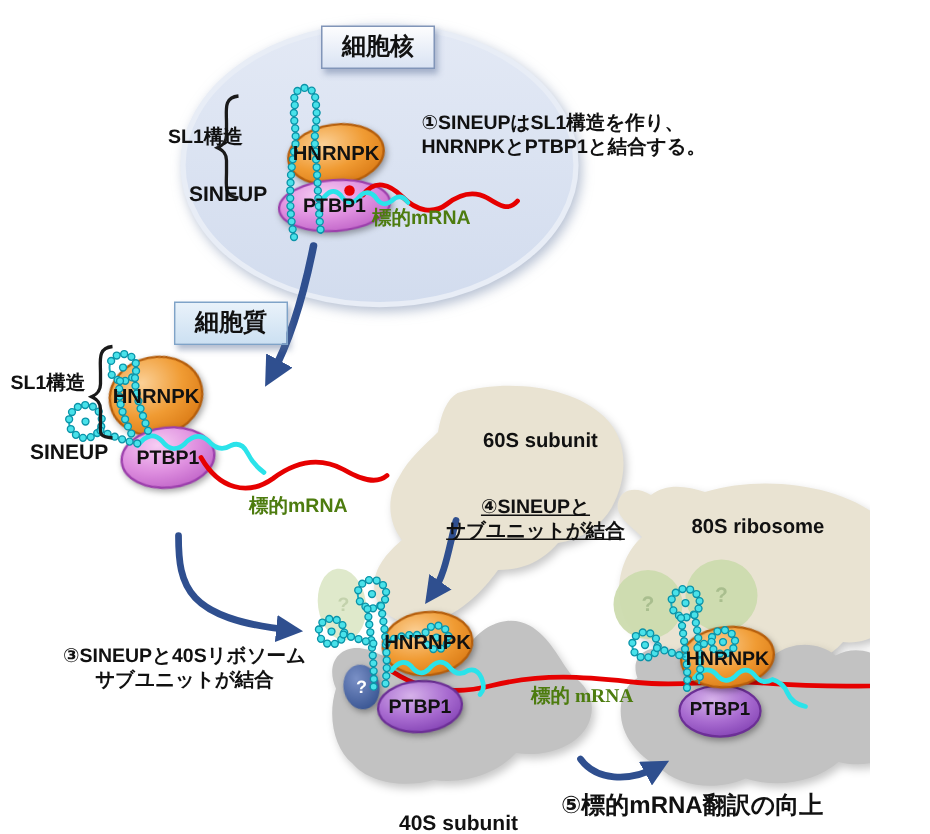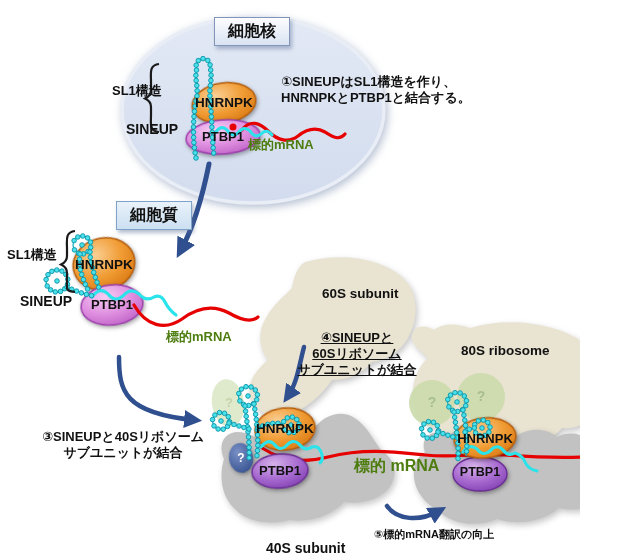--- a/index.html
+++ b/index.html
@@ -421,25 +421,24 @@
   </div>
 
 
   <div class="lbl ctrx" style="left:123px; top:429px; font-size:13px;">
     <div>③SINEUPと40Sリボソーム</div>
     <div>サブユニットが結合</div>
   </div>
 
   <div class="lbl ctrx" style="left:357px; top:330px; font-size:13px;text-decoration:underline;">
     <div>④SINEUPと</div>
-    <div>60Sリボソーム</div>
     <div>サブユニットが結合</div>
   </div>
 
-  <div class="lbl" style="left:374px; top:528px; font-size:11px;">⑤標的mRNA翻訳の向上</div>
+  <div class="lbl" style="left:374px; top:528px; font-size:16px;">⑤標的mRNA翻訳の向上</div>
 
   <div class="lbl" style="left:112px; top:83px; font-size:13px;">SL1構造</div>
   <div class="lbl" style="left:126px; top:121px; font-size:14px;">SINEUP</div>
   <div class="lbl ctr" style="left:224px; top:103px; font-size:13.5px;">HNRNPK</div>
   <div class="lbl ctr" style="left:223px; top:137px; font-size:13px;">PTBP1</div>
   <div class="lbl red" style="left:248px; top:137px; font-size:13px;">標的mRNA</div>
 
   <div class="lbl" style="left:7px; top:247px; font-size:13px;">SL1構造</div>
   <div class="lbl" style="left:20px; top:293px; font-size:14px;">SINEUP</div>
   <div class="lbl ctr" style="left:104px; top:265px; font-size:13.5px;">HNRNPK</div>
@@ -450,17 +449,17 @@
   <div class="lbl" style="left:461px; top:343px; font-size:13.5px;">80S ribosome</div>
   <div class="lbl" style="left:266px; top:496px; font-size:14px;margin-top:44px;">40S subunit</div>
 
   <div class="lbl ctr qgreen faint" style="left:229px; top:403px; font-size:13px;">?</div>
   <div class="lbl ctr qgreen" style="left:432px; top:403px; font-size:14px;">?</div>
   <div class="lbl ctr qgreen" style="left:481px; top:397px; font-size:14px;">?</div>
   <div class="lbl ctr white" style="left:241px; top:458px; font-size:12px;">?</div>
 
   <div class="lbl ctr" style="left:285px; top:429px; font-size:13.5px;">HNRNPK</div>
   <div class="lbl ctr" style="left:280px; top:471px; font-size:13px;">PTBP1</div>
-  <div class="lbl red" style="left:354px; top:456px; font-size:16px;">標的 mRNA</div>
+  <div class="lbl red" style="left:354px; top:456px; font-size:13px;font-family:Liberation Serif, serif;">標的 mRNA</div>
   <div class="lbl ctr" style="left:485px; top:439px; font-size:13px;">HNRNPK</div>
   <div class="lbl ctr" style="left:480px; top:473px; font-size:12.5px;">PTBP1</div>
 
 </div>
 
 </body></html>

